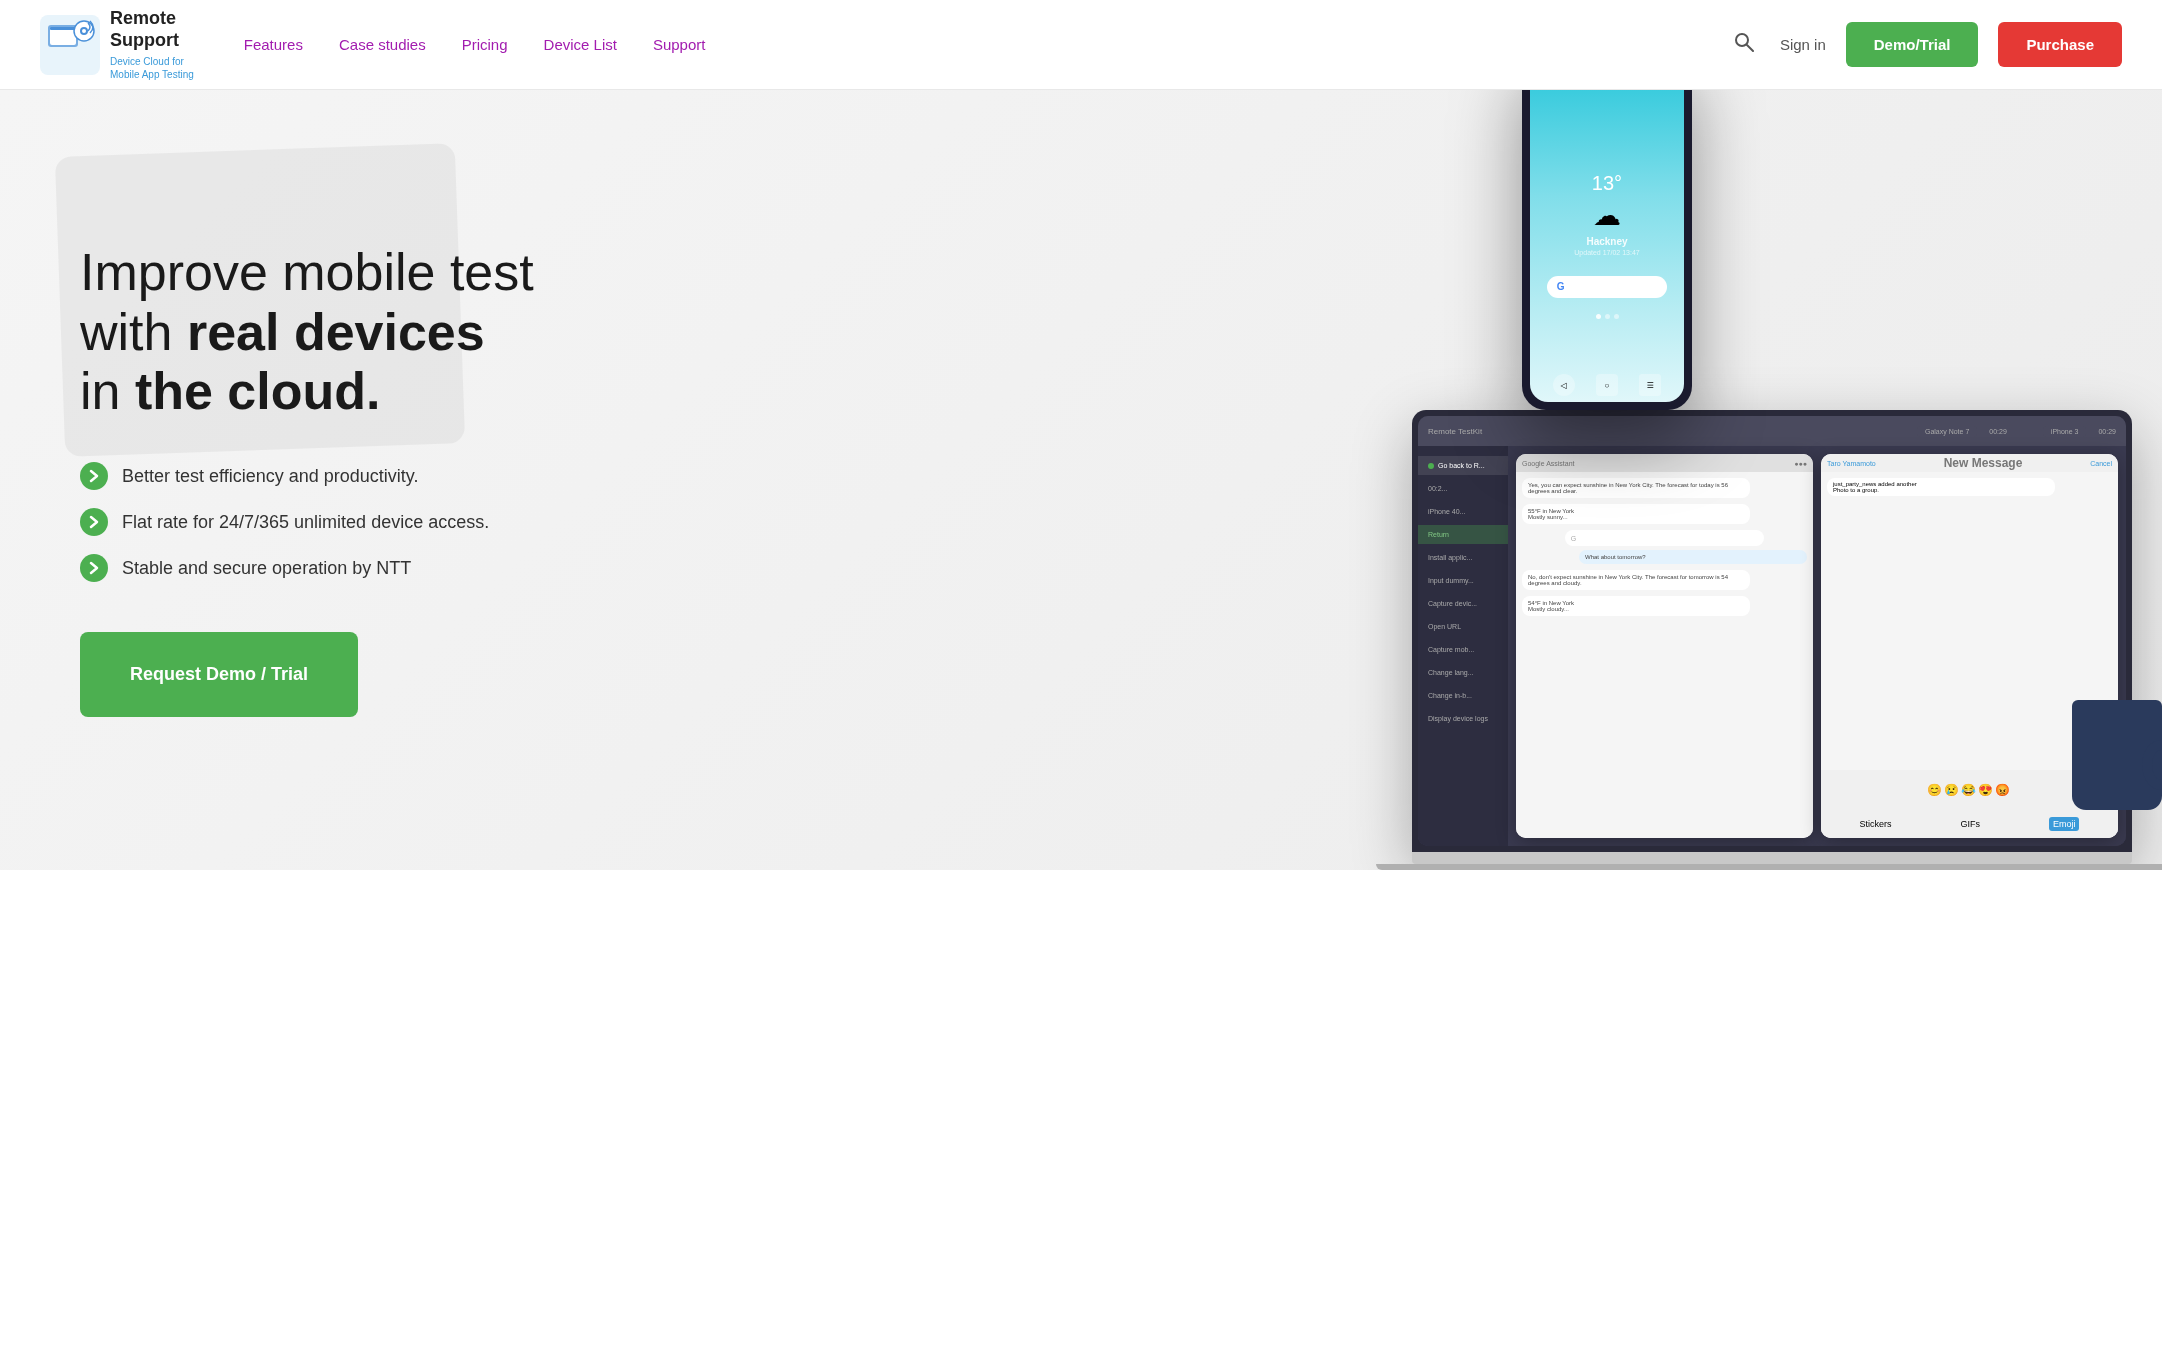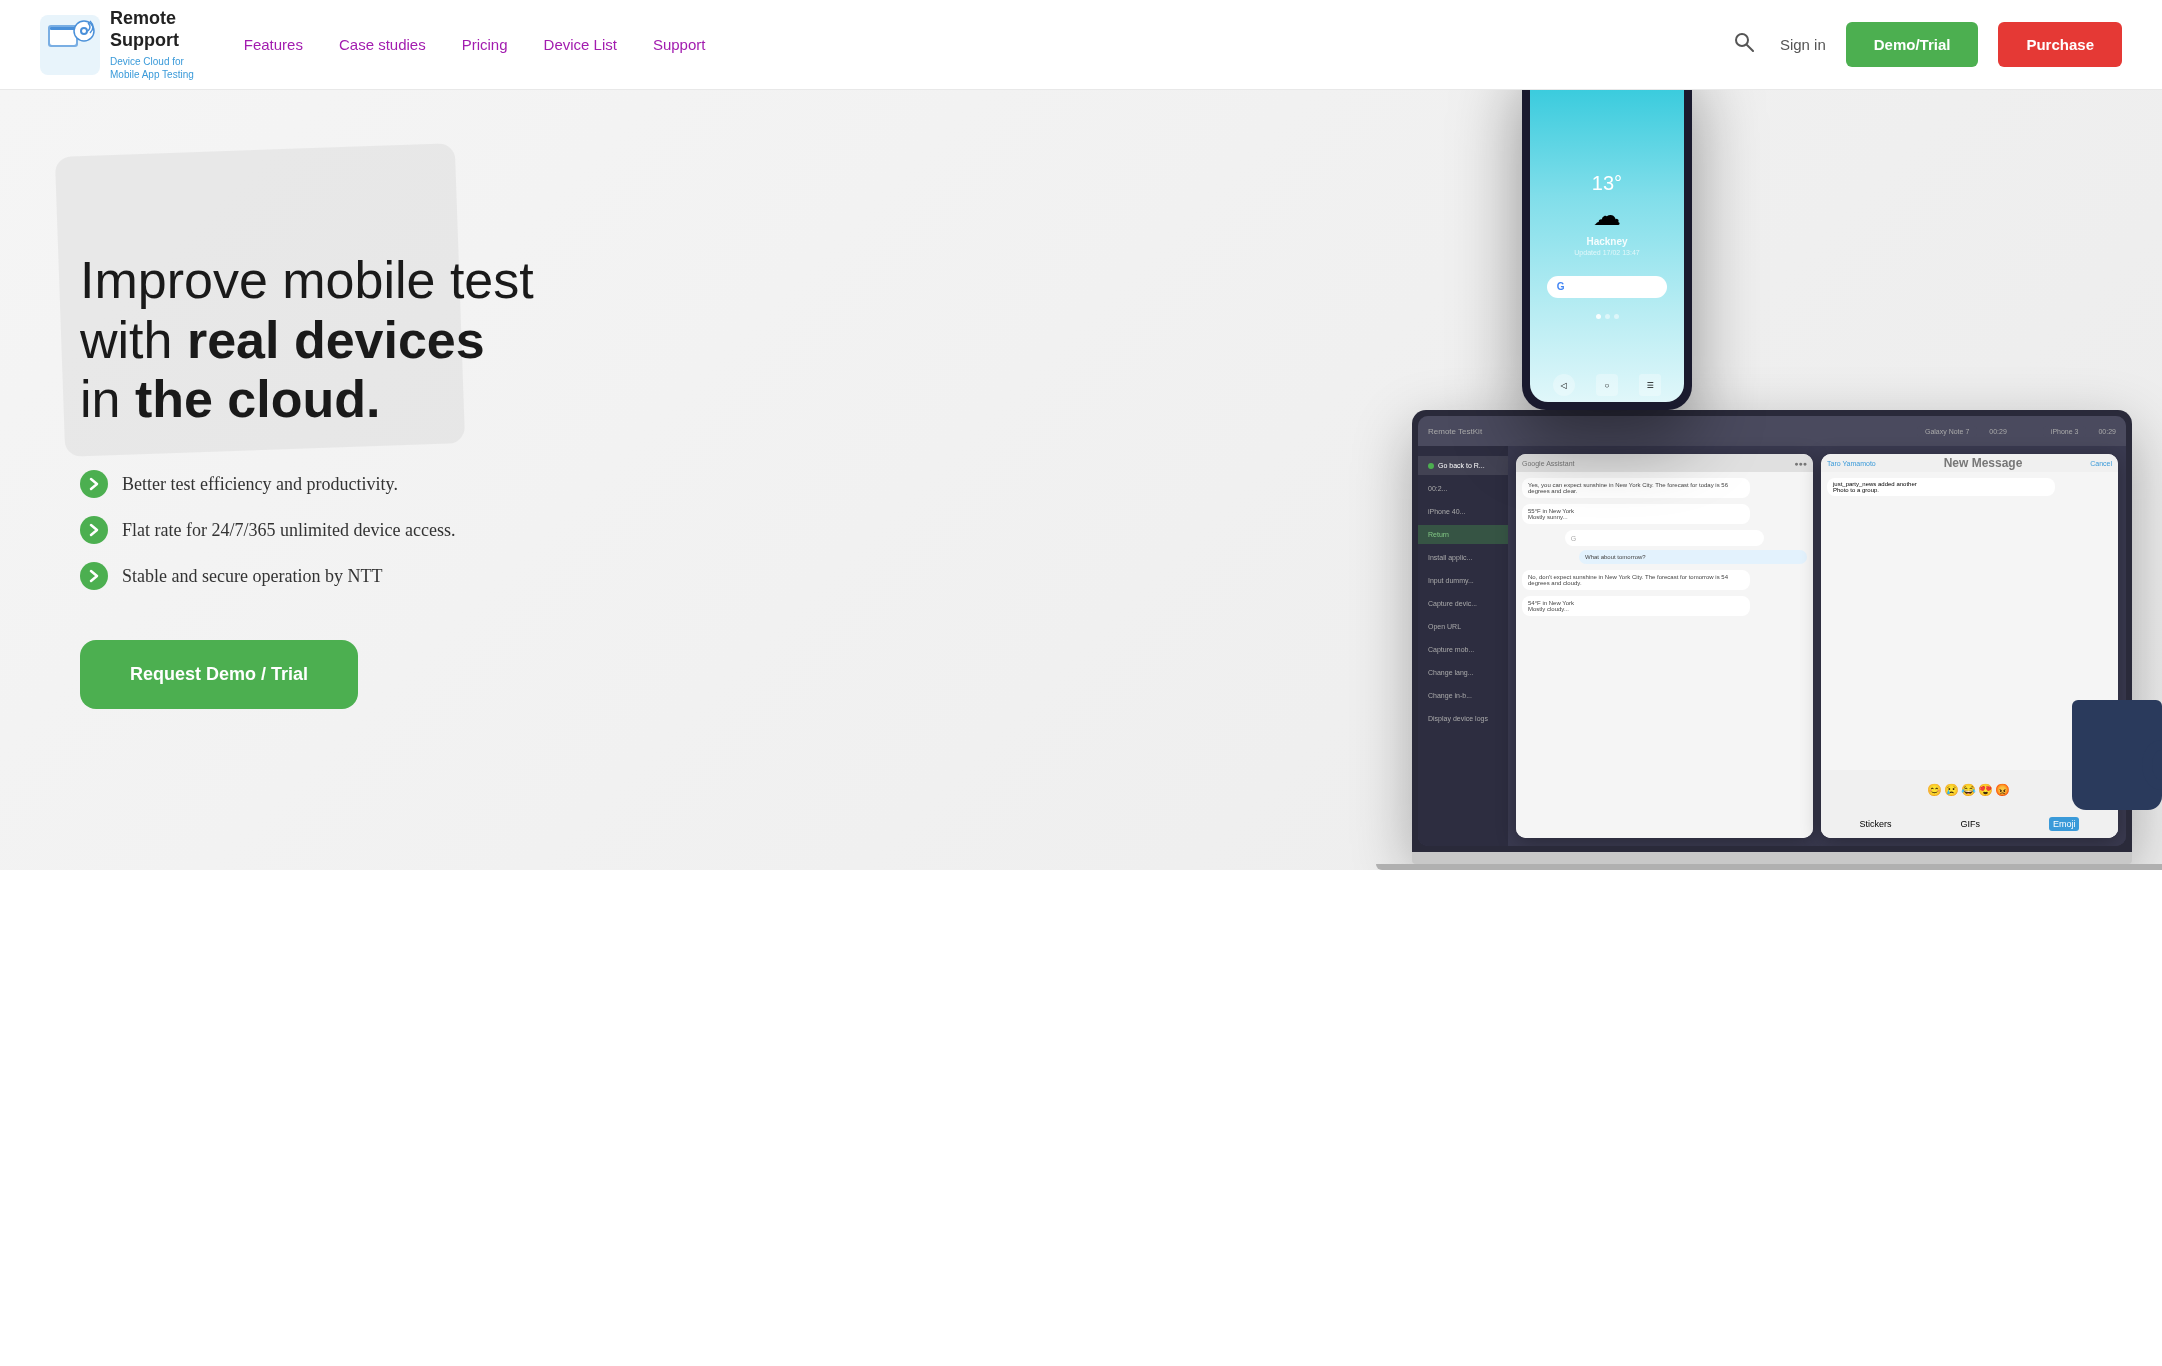--- a/index.html
+++ b/index.html
@@ -108,21 +108,20 @@
       font-weight: 300;
       color: #1a1a1a;
       line-height: 1.15;
       margin-bottom: 40px;
     }
     .hero-headline strong { font-weight: 800; }
 
     .hero-bullets {
       list-style: none;
       margin-bottom: 50px;
-      font-family: Liberation Serif, serif;
     }
     .hero-bullets li {
       display: flex;
       align-items: center;
       gap: 14px;
       font-size: 18px;
       color: #333;
       margin-bottom: 18px;
     }
     .bullet-icon {
@@ -135,22 +134,22 @@
       justify-content: center;
       color: #fff;
       font-size: 16px;
       flex-shrink: 0;
     }
 
     .btn-request-demo {
       background: #4caf50;
       color: #fff;
       border: none;
-      padding: 24px 50px;
-      border-radius: 16px;
+      padding: 32px 50px;
+      border-radius: 8px;
       font-size: 18px;
       font-weight: 600;
       cursor: pointer;
     }
 
     
     .hero-devices {
       position: absolute;
       right: -30px;
       top: 20px;

